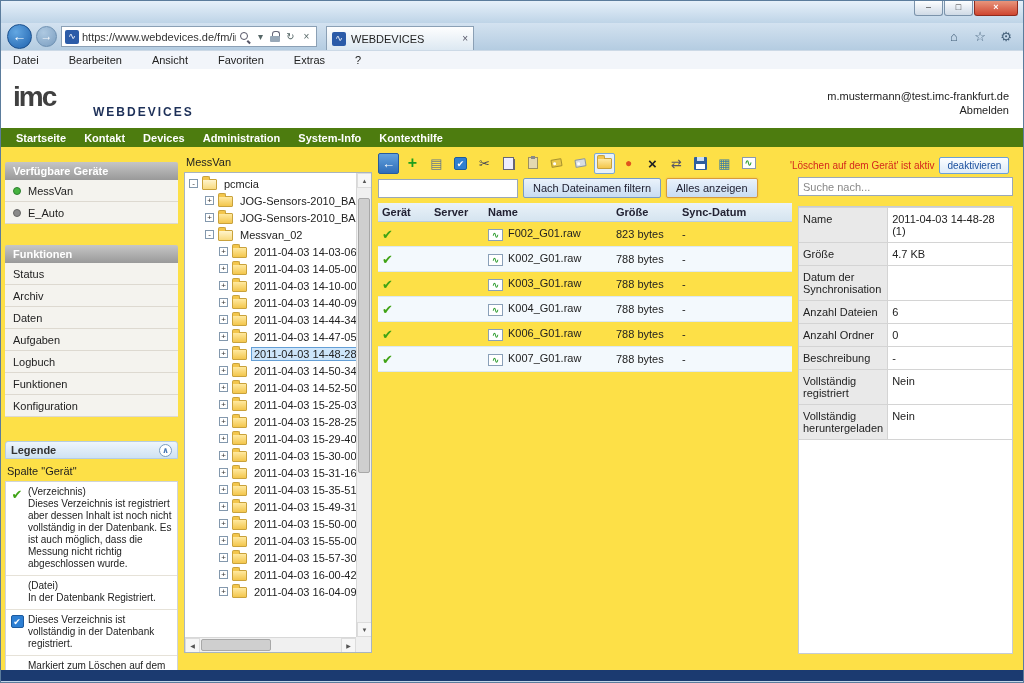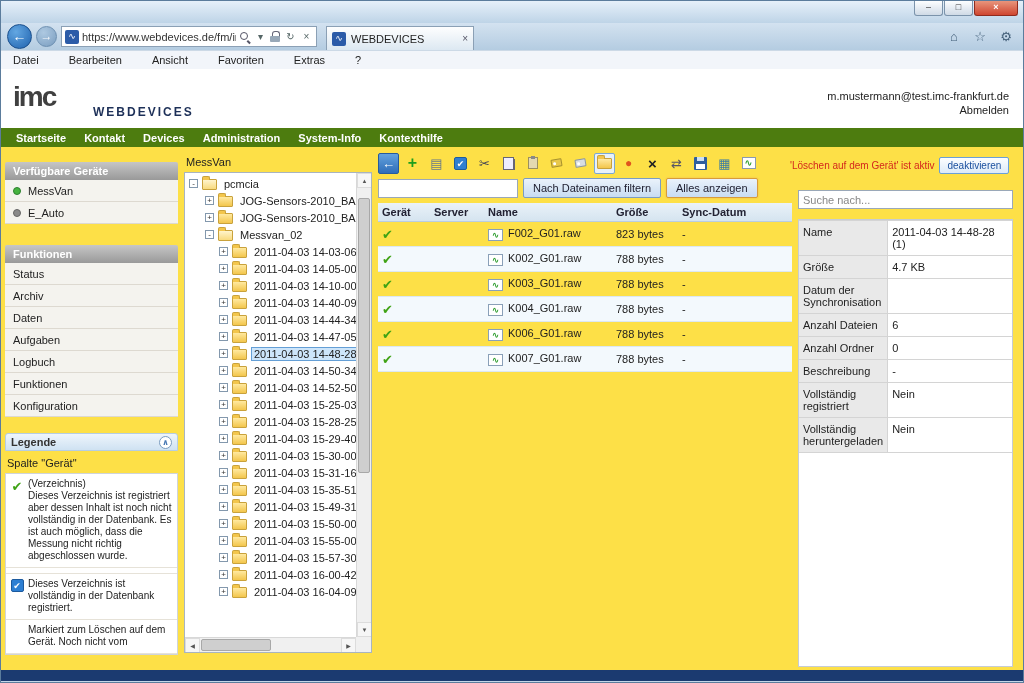--- a/index.html
+++ b/index.html
@@ -59,21 +59,21 @@
   
   .sidebar { position:absolute; left:4px; top:15px; width:173px; }
   .sb-header { height:18px; background:linear-gradient(#c6c6c6,#999); color:#fff; font-weight:bold; line-height:18px; padding-left:8px; border-radius:2px 2px 0 0; }
   .sb-item { height:22px; background:#f4f3ee; border-bottom:1px solid #ddd9d0; display:flex; align-items:center; gap:7px; padding-left:8px; color:#222; }
   .dot { width:8px; height:8px; border-radius:50%; flex:none; }
   .dot.green { background:#46b33f; border:1px solid #2d8030; }
   .dot.gray  { background:#8a8a8a; border:1px solid #666; }
   .sb-gap1 { height:21px; } .sb-gap2 { height:16px; }
 
   .legend-header { height:18px; background:linear-gradient(#eef5fc,#cfe2f2); border:1px solid #b5cde3; border-radius:3px 3px 0 0;
-                   display:flex; align-items:center; justify-content:space-between; padding:0 5px; font-weight:bold; color:#333; }
+                   display:flex; align-items:center; justify-content:space-between; padding:0 5px; font-weight:bold; color:#333;margin-top:8px; }
   .legend-collapse { width:13px; height:13px; border-radius:50%; border:1px solid #7a9cc0; background:#fff; color:#4a7ab5; font-size:8px; line-height:11px; text-align:center; }
   .legend-sub { padding:6px 2px 4px 2px; color:#222; }
   .legend-box { border:1px solid #cfd4da; background:#fff; }
   .legend-entry { display:flex; border-bottom:1px solid #e6e2d8; }
   .legend-icon-cell { width:22px; padding-top:5px; display:flex; justify-content:center; flex:none; }
   .legend-text { flex:1; padding:4px 4px 5px 0; font-size:10px; line-height:12px; white-space:pre-line; color:#222; }
 
   .green-check::before { content:"✔"; color:#3fa315; font-size:13px; font-weight:bold; }
   .blue-checkbox { width:13px; height:13px; background:#2d7fd3; border:1px solid #1c5a9e; border-radius:2px; color:#fff; font-size:9px; line-height:12px; text-align:center; }
   .blue-checkbox::before { content:"✔"; }
@@ -143,21 +143,21 @@
   .file-table { border-collapse:collapse; width:100%; margin-top:5px; font-size:11px; }
   .file-table th { background:linear-gradient(#eaf2f9,#d5e4f0); border-bottom:1px solid #b9cde0; text-align:left; font-weight:bold; padding:3px 4px; color:#223; }
   .file-table td { border-bottom:1px solid #dce8f2; padding:0 4px; height:25px; }
   .file-table tr.alt td { background:#f3f9fd; }
   .c-geraet { width:52px; } .c-server { width:54px; } .c-name { width:128px; } .c-size { width:66px; }
   .file-ico { display:inline-block; width:15px; height:12px; border:1px solid #8aa0b8; background:#fff; color:#2f9e2f; font-size:9px; line-height:10px; text-align:center; margin-right:5px; vertical-align:middle; font-weight:bold; }
   .file-ico::before { content:"∿"; }
 
   
   .detailpanel { position:absolute; left:797px; top:30px; width:215px; }
-  .search-input { width:100%; height:19px; border:1px solid #9aa8b8; font-size:11px; padding:0 4px; color:#888; font-family:inherit;margin-top:13px; }
+  .search-input { width:100%; height:19px; border:1px solid #9aa8b8; font-size:11px; padding:0 4px; color:#888; font-family:inherit; }
   .details-box { border:1px solid #c6ccd4; margin-top:10px; height:448px; background:#fff; }
   .details-table { border-collapse:collapse; width:100%; font-size:11px; }
   .details-table th { background:#e9e9e9; border:1px solid #d4d4d4; border-left:none; width:86px; text-align:left; font-weight:normal; padding:5px 4px; vertical-align:top; color:#222; }
   .details-table td { border:1px solid #d4d4d4; border-right:none; padding:5px 4px; vertical-align:top; }
 </style>
 </head>
 <body>
 
 <div class="window">
 
@@ -252,20 +252,22 @@
         <div class="legend-box">
           <div class="legend-entry">
             <span class="legend-icon-cell">
                 <span class="green-check"></span>
               </span>
             <span class="legend-text">(Verzeichnis)
 Dieses Verzeichnis ist registriert aber dessen Inhalt ist noch nicht vollständig in der Datenbank. Es ist auch möglich, dass die Messung nicht richtig abgeschlossen wurde.</span>
           </div>
           <div class="legend-entry">
             <span class="legend-icon-cell"></span>
+            <span class="legend-text">(Datei)
+In der Datenbank Registriert.</span>
           </div>
           <div class="legend-entry">
             <span class="legend-icon-cell">
                 <span class="blue-checkbox"></span>
               </span>
             <span class="legend-text">Dieses Verzeichnis ist vollständig in der Datenbank registriert.</span>
           </div>
           <div class="legend-entry">
             <span class="legend-icon-cell"></span>
             <span class="legend-text">Markiert zum Löschen auf dem Gerät. Noch nicht vom</span>

